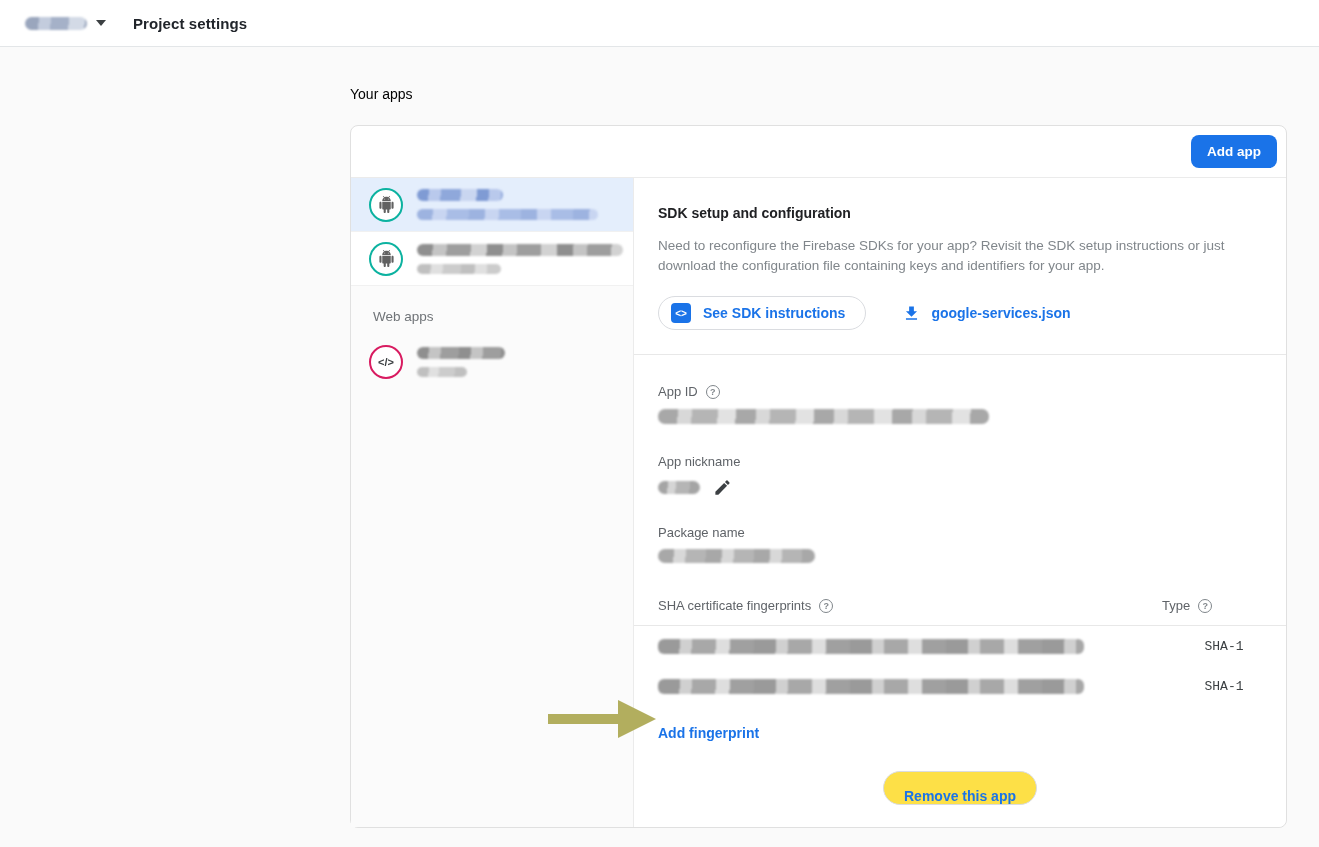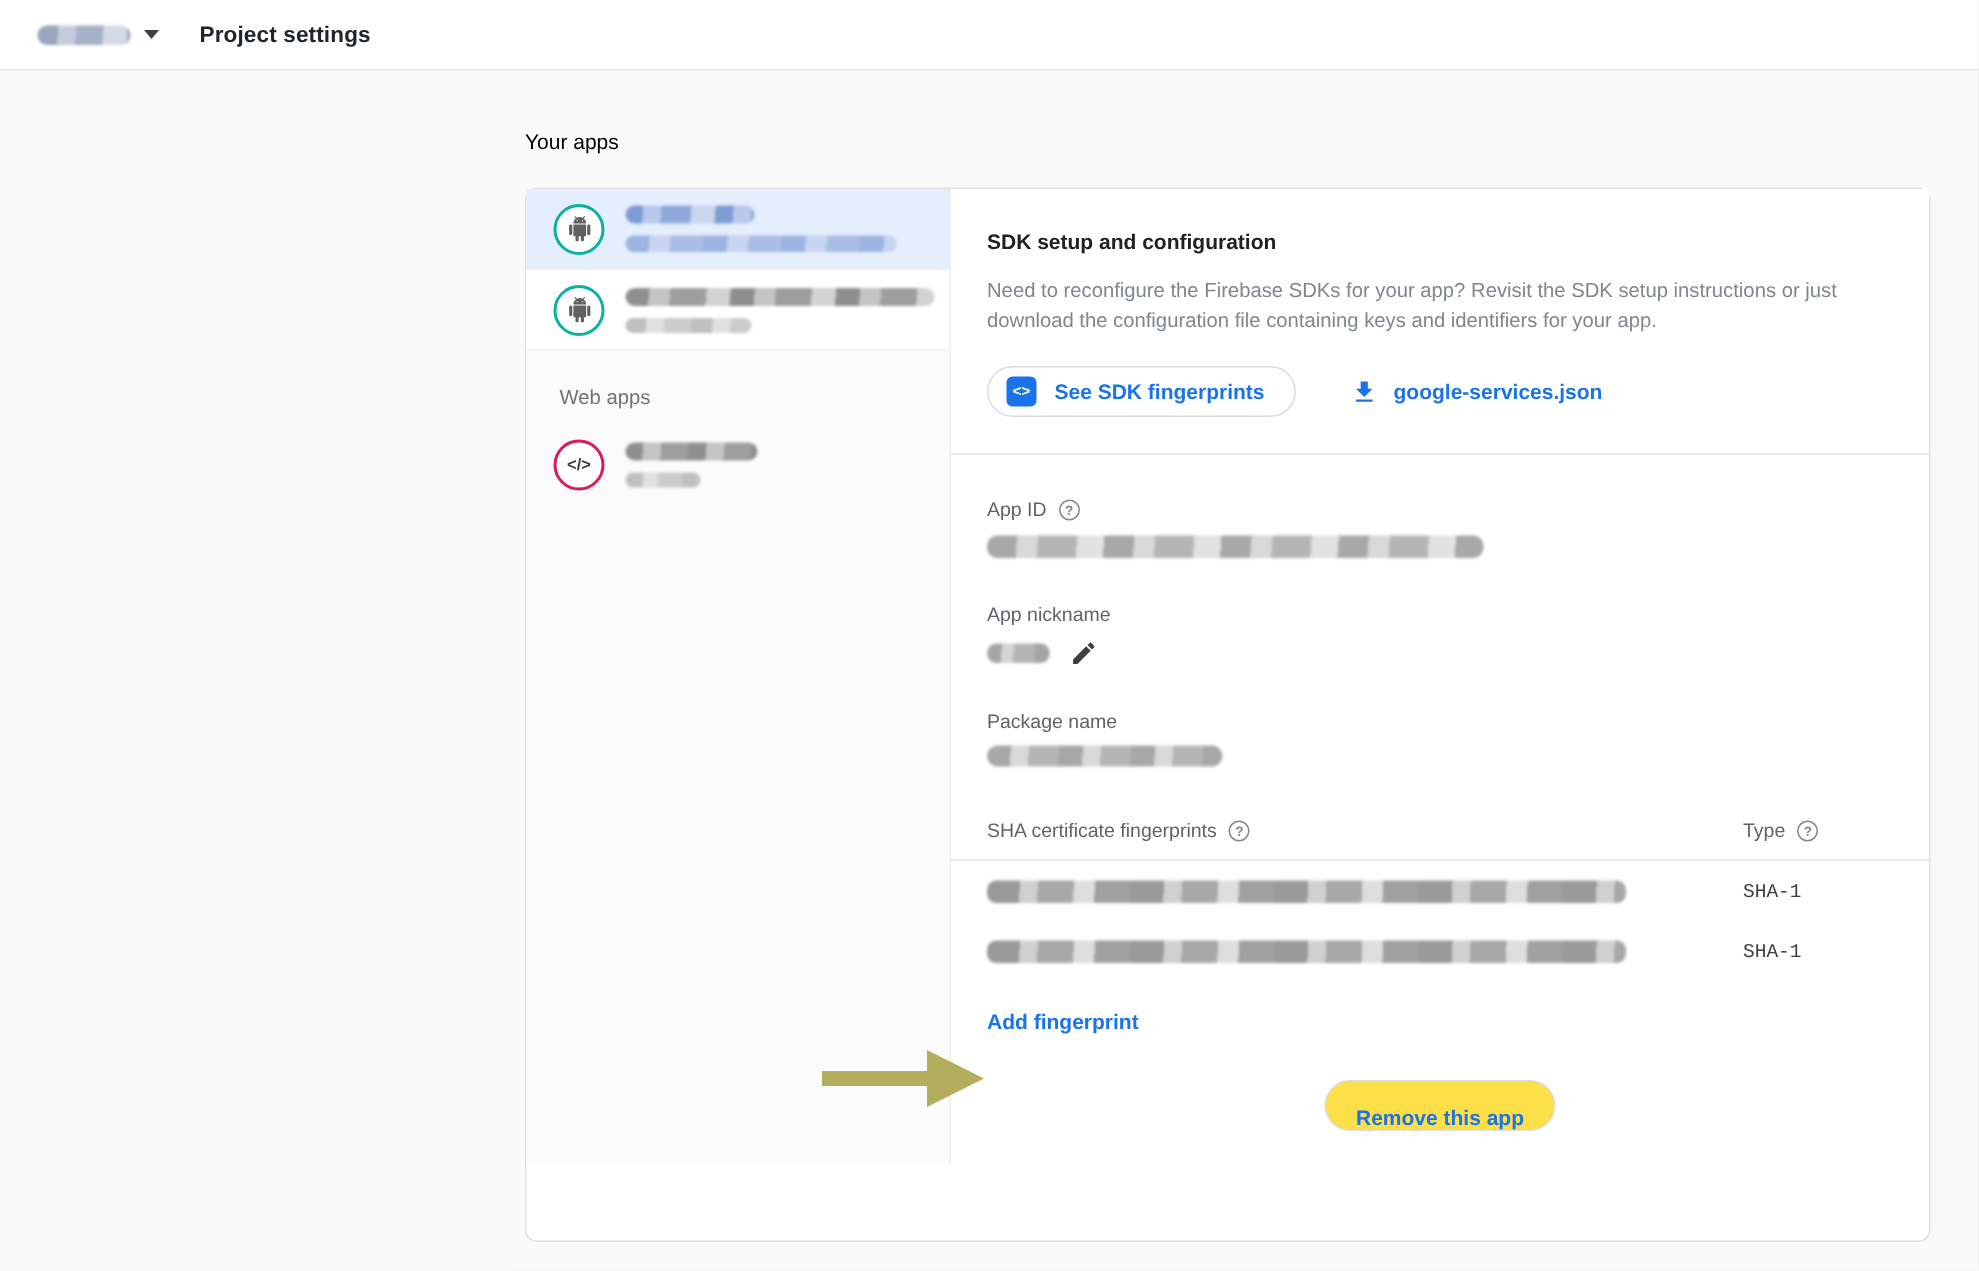--- a/index.html
+++ b/index.html
@@ -83,21 +83,21 @@
   .nick-row { margin-top:9px; display:flex; align-items:center; gap:13px; }
   .blur-nick { width:42px; height:13px;
     background:repeating-linear-gradient(94deg,#a5a5a5 0 10px,#d5d5d5 10px 18px,#b5b5b5 18px 32px); }
   .edit-icon svg { width:19px; height:19px; fill:#3c4043; display:block; cursor:pointer; }
   .label-pkg { margin-top:28px; }
   .blur-pkg { margin-top:9px; width:157px; height:14px;
     background:repeating-linear-gradient(94deg,#a8a8a8 0 16px,#d8d8d8 16px 28px,#b5b5b5 28px 48px); }
 
   .sha-header-row { display:flex; align-items:center; margin-top:35px; padding-left:24px;gap:32px; }
   .sha-left { flex:1; }
-  .sha-right { width:124px; }
+  .sha-right { width:124px;text-align:center; }
   .sha-divider { border-bottom:1px solid #e8e8e8; margin-top:12px; }
   .sha-row { display:flex; align-items:center; height:40px; padding-left:24px; }
   .blur-fp { width:426px; height:15px; border-radius:6px; filter:blur(1.2px);
     background:repeating-linear-gradient(93deg,#9a9a9a 0 22px,#d0d0d0 22px 34px,#a8a8a8 34px 58px,#dedede 58px 72px,#a0a0a0 72px 96px); }
   .sha-type { font-family:"Liberation Mono","DejaVu Sans Mono",monospace; font-size:13px; color:#3c4043; }
   .add-fp-link { display:inline-block; margin:19px 0 0 24px; color:#1a73e8; font-size:14px; font-weight:bold; cursor:pointer; }
   .remove-btn { display:block; margin:29px auto 0; height:34px; padding:16px 20px;
     background:#fde047; border:1px solid #dadce0; border-radius:17px; cursor:pointer;
     color:#1a73e8; font-family:"Liberation Sans",sans-serif; font-size:14px; font-weight:bold; }
 
@@ -117,20 +117,23 @@
       <div class="project-blur redact"></div>
       <div class="caret"></div>
     </div>
     <div class="topbar-title">Project settings</div>
   </div>
 
   <div class="your-apps-label">Your apps</div>
 
   <div class="card">
 
+    <div class="card-header">
+      <button class="add-app-btn">Add app</button>
+    </div>
 
     <div class="card-body">
 
       <div class="sidebar">
 
         <div class="app-item selected">
           <div class="app-icon">
             <svg viewBox="0 0 24 24">
                 <path d="M6 18c0 .55.45 1 1 1h1v3.5c0 .83.67 1.5 1.5 1.5s1.5-.67 1.5-1.5V19h2v3.5c0 .83.67 1.5 1.5 1.5s1.5-.67 1.5-1.5V19h1c.55 0 1-.45 1-1V8H6v10zM3.5 8C2.67 8 2 8.67 2 9.5v7c0 .83.67 1.5 1.5 1.5S5 17.33 5 16.5v-7C5 8.67 4.33 8 3.5 8zm17 0c-.83 0-1.5.67-1.5 1.5v7c0 .83.67 1.5 1.5 1.5s1.5-.67 1.5-1.5v-7c0-.83-.67-1.5-1.5-1.5zm-4.97-5.84l1.3-1.3c.2-.2.2-.51 0-.71-.2-.2-.51-.2-.71 0l-1.48 1.48C13.85 1.23 12.95 1 12 1c-.96 0-1.86.23-2.66.63L7.85.15c-.2-.2-.51-.2-.71 0-.2.2-.2.51 0 .71l1.31 1.31C6.97 3.26 6 5.01 6 7h12c0-1.99-.97-3.75-2.47-4.84zM10 5H9V4h1v1zm5 0h-1V4h1v1z"></path>
               </svg>
@@ -167,21 +170,21 @@
       </div>
 
       <div class="main">
 
         <div class="sdk-section">
           <div class="section-title">SDK setup and configuration</div>
           <div class="sdk-desc">Need to reconfigure the Firebase SDKs for your app? Revisit the SDK setup instructions or just download the configuration file containing keys and identifiers for your app.</div>
           <div class="sdk-actions">
             <button class="sdk-btn">
               <span class="code-badge">&lt;&gt;</span>
-              <span>See SDK fingerprints</span>
+              <span>See SDK instructions</span>
             </button>
             <a class="json-link">
               <span class="dl-icon">
                 <svg viewBox="0 0 24 24">
                     <path d="M5 20h14v-2H5v2zM19 9h-4V3H9v6H5l7 7 7-7z"></path>
                   </svg>
               </span>
               <span>google-services.json</span>
             </a>
           </div>

